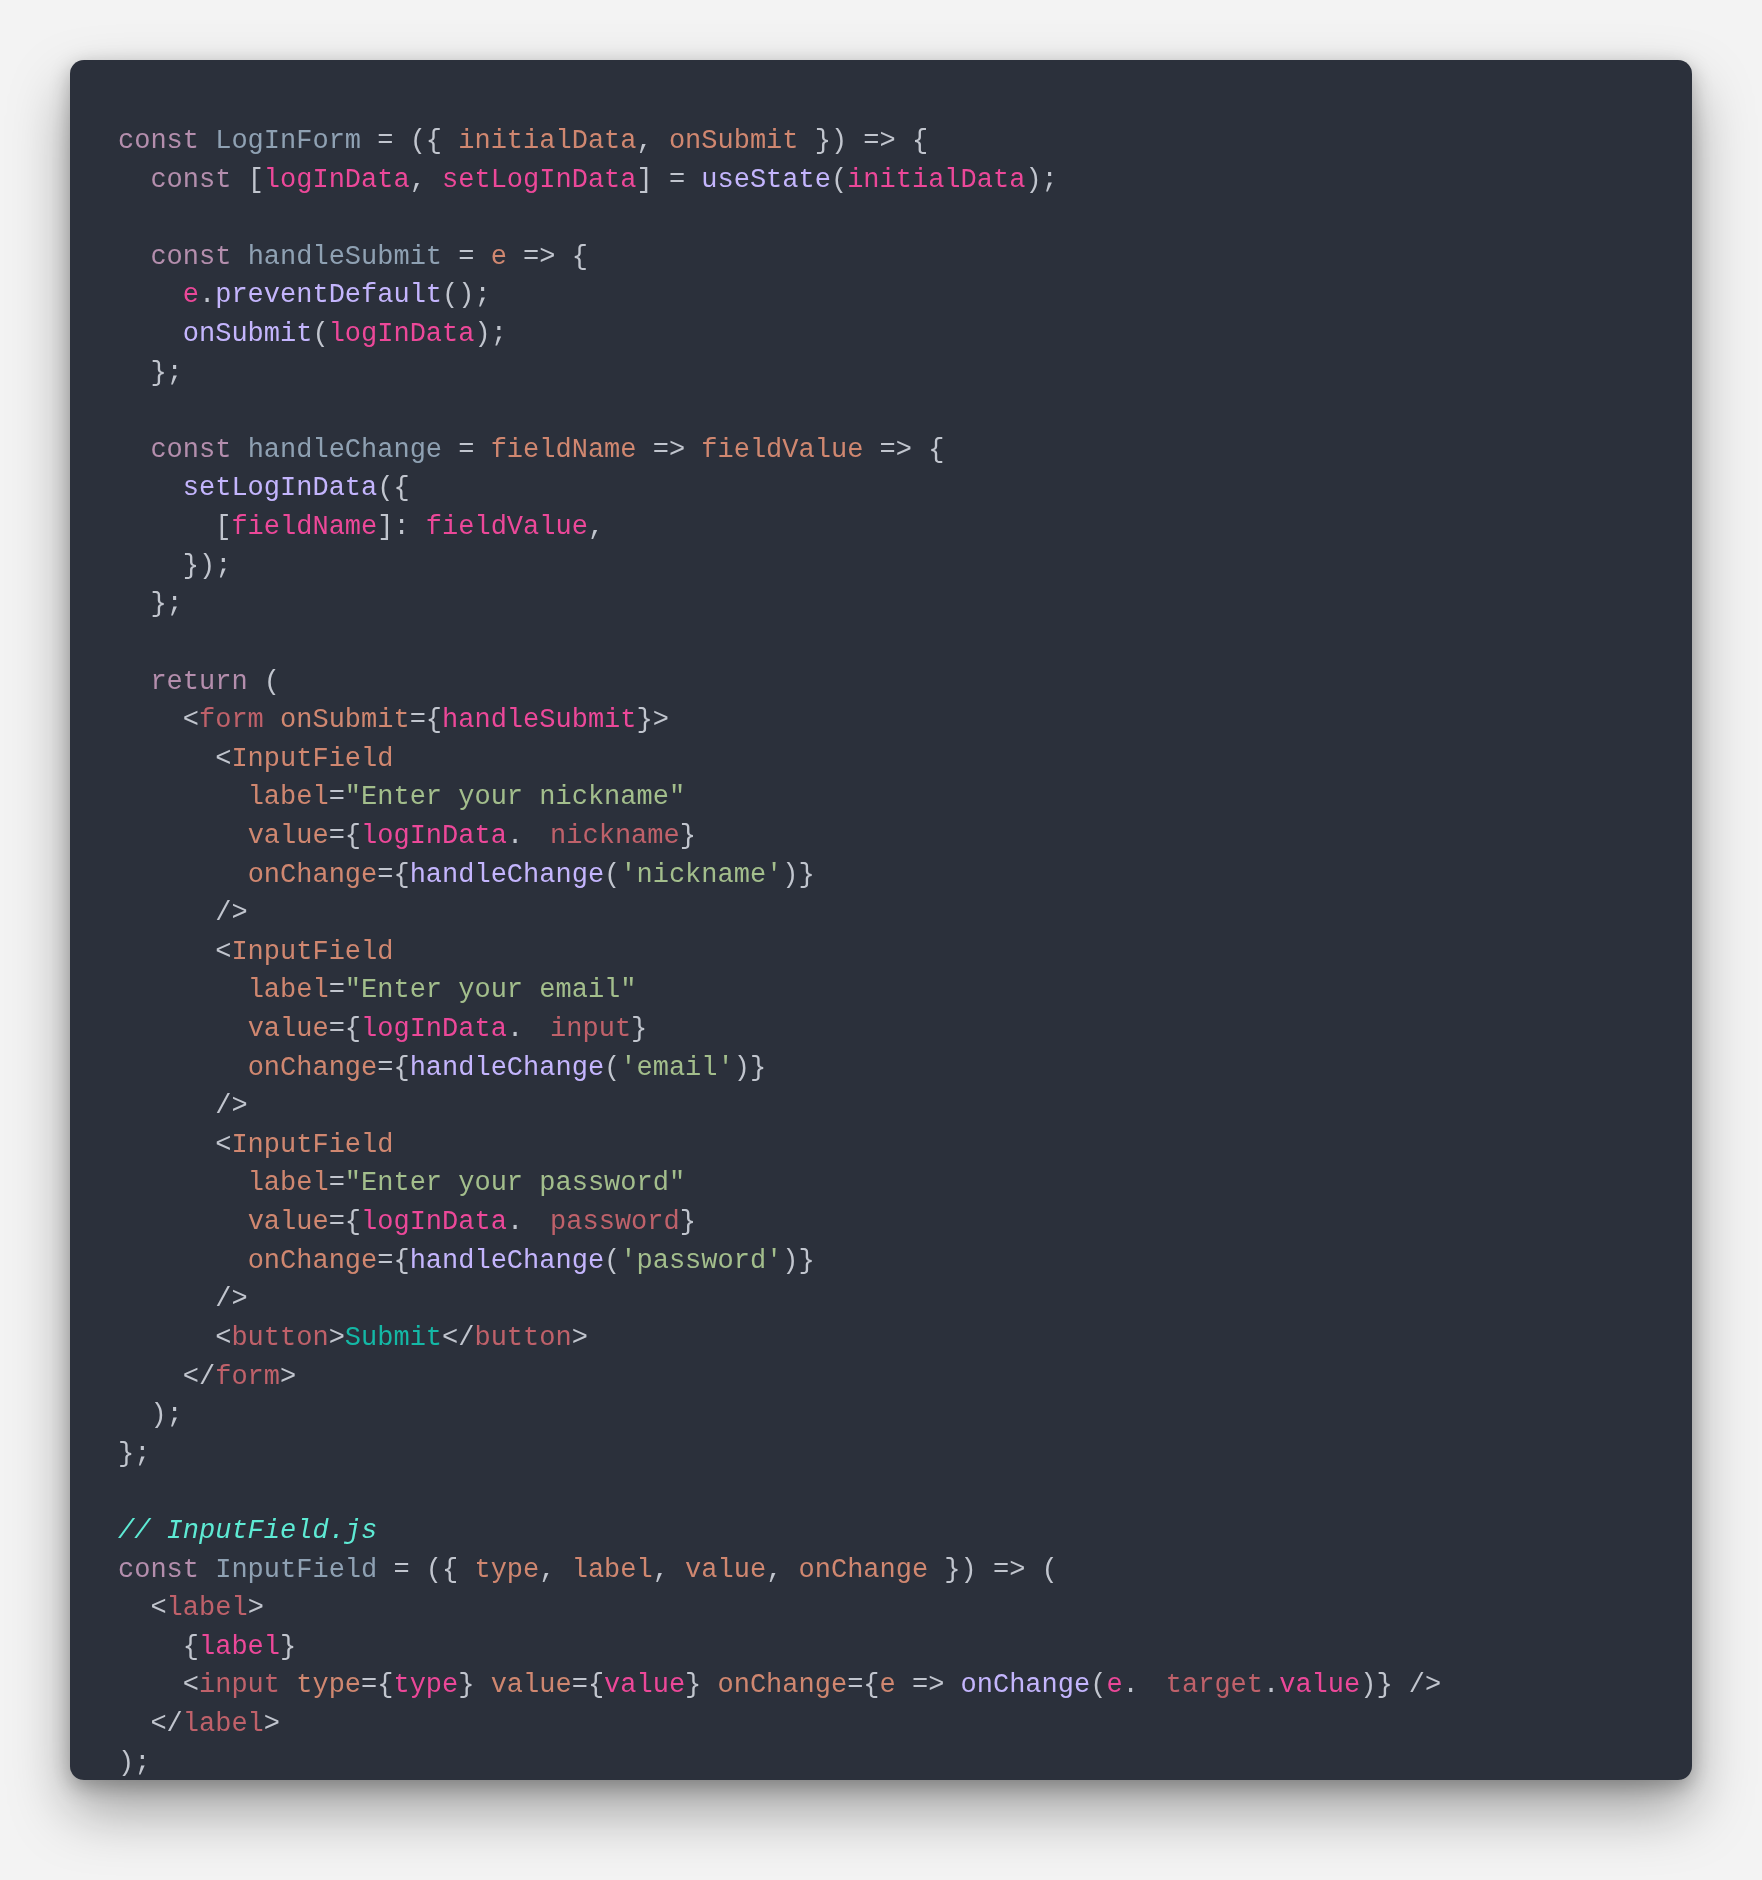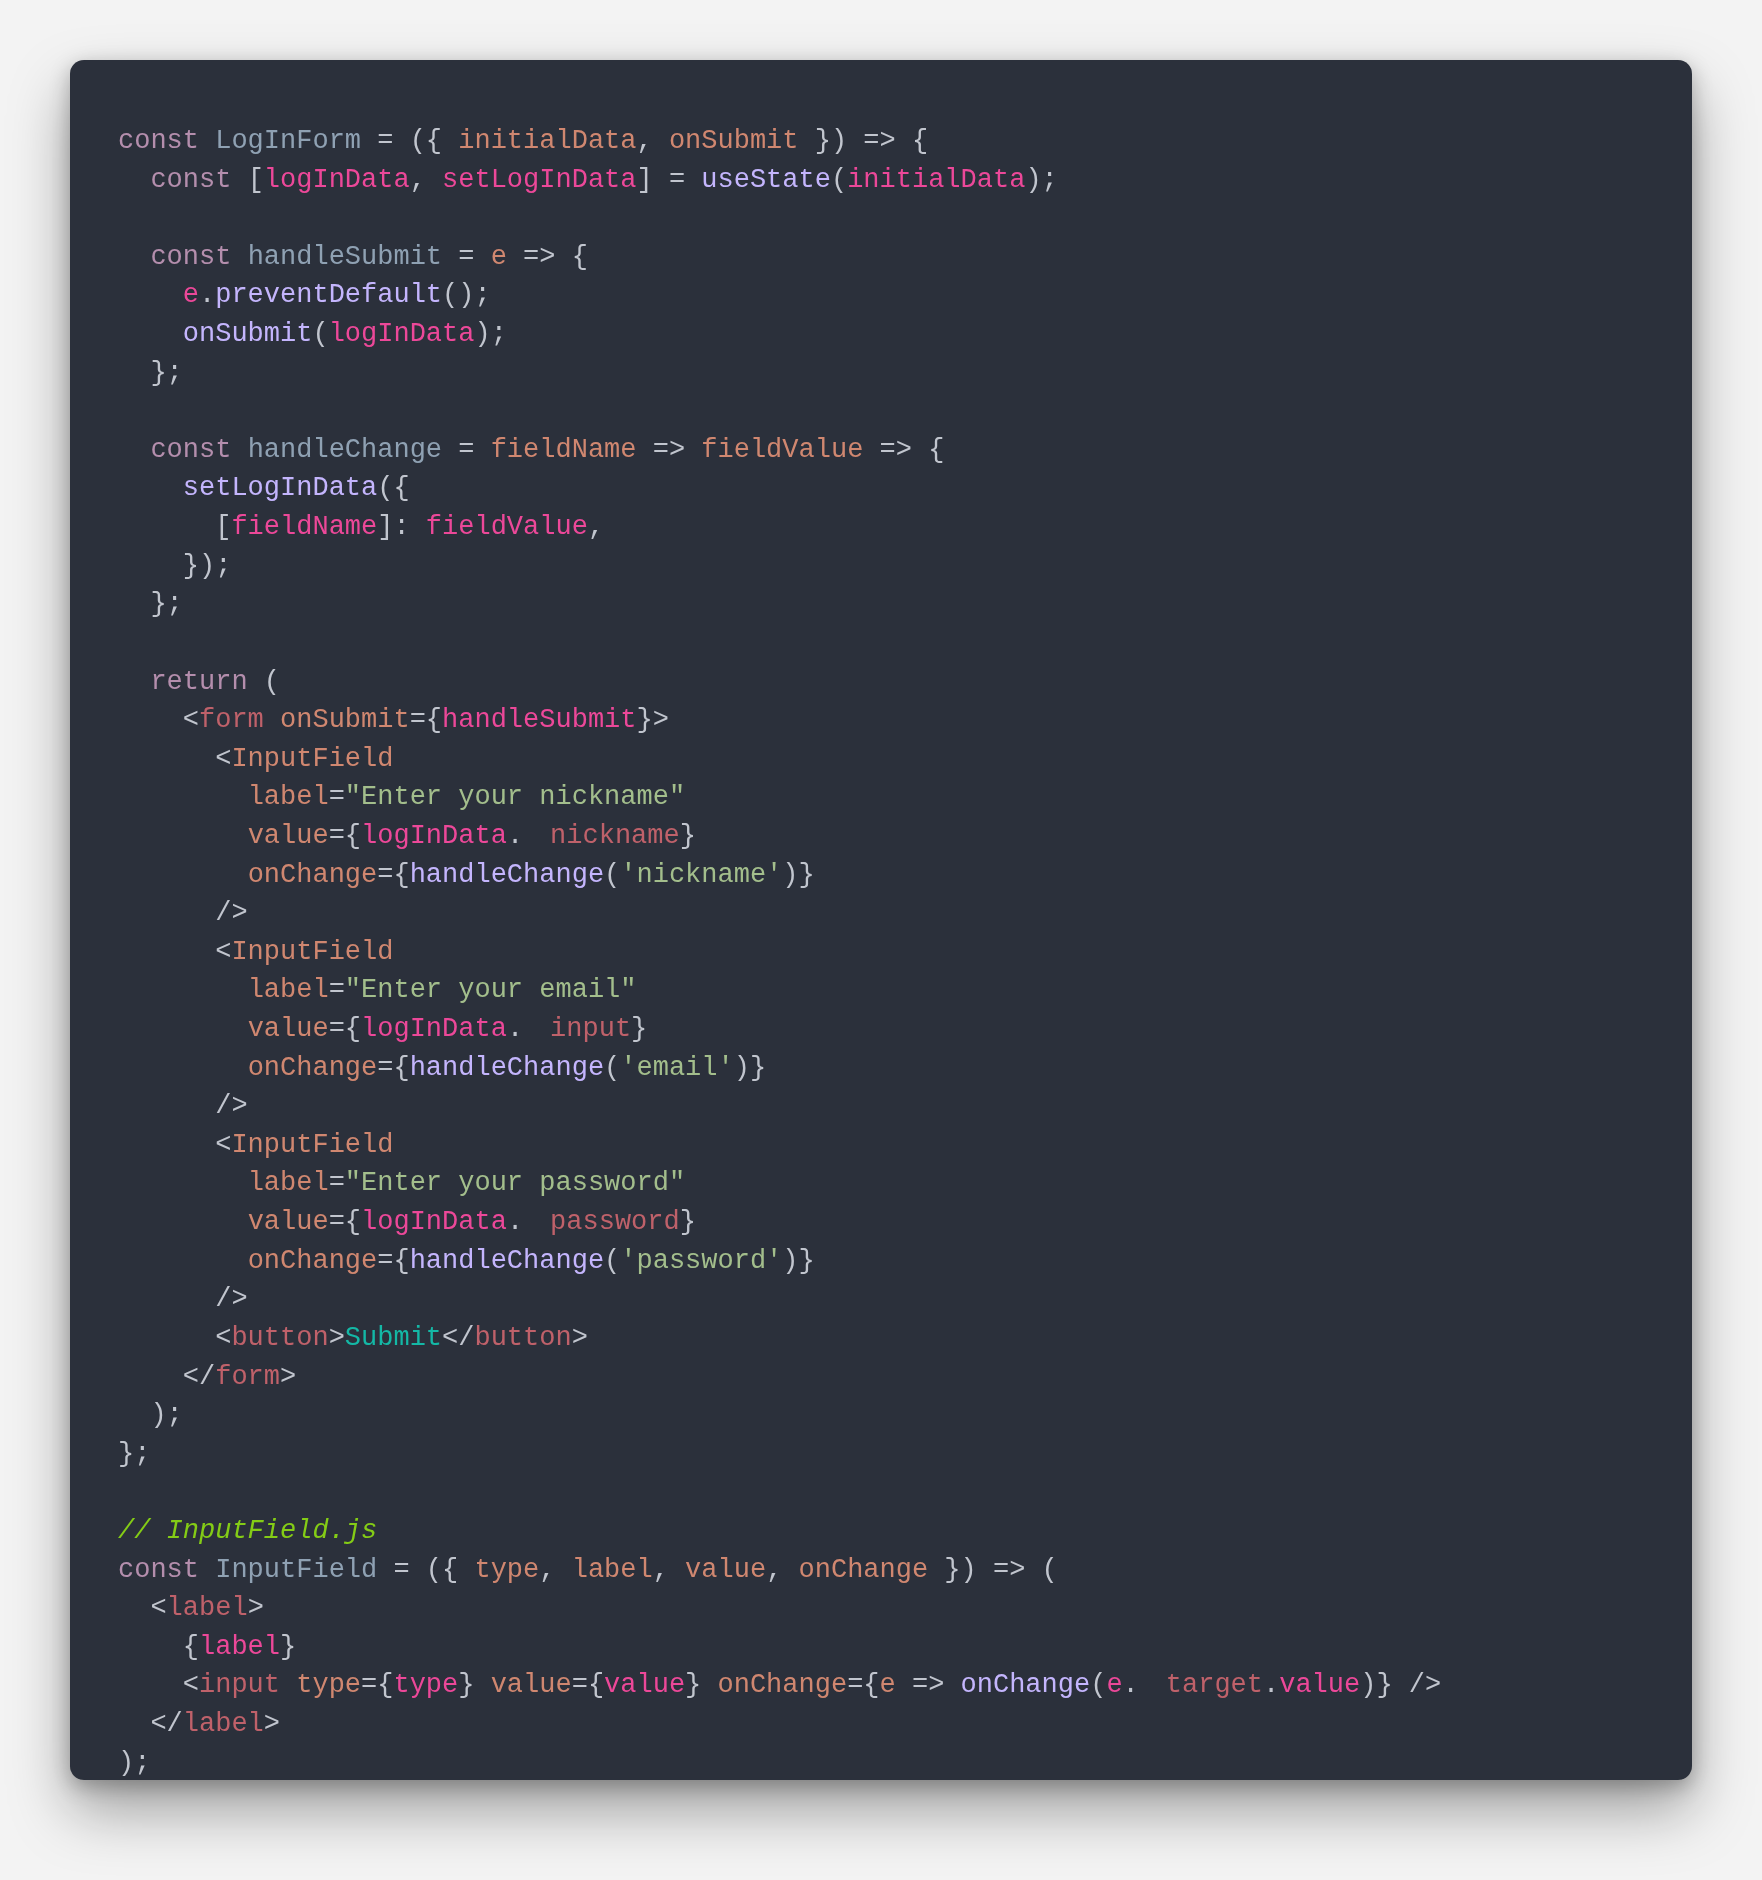--- a/index.html
+++ b/index.html
@@ -45,21 +45,21 @@
   .prm  { color: #d08770; }  
   .op   { color: #c1c5ce; }  
   .arw  { color: #c1c5ce; }  
   .pun  { color: #c1c5ce; }
   .str  { color: #a3be8c; }  
   .tag  { color: #bf616a; }  
   .tagp { color: #c1c5ce; }  
   .attr { color: #d08770; }  
   .prop { color: #bf616a; margin-left: 27px; }  
   .blue { color: #c4b5fd; text-align: center; }  
-  .cmt  { color: #84cc16; font-style: italic; } 
+  .cmt  { color: #5eead4; font-style: italic; } 
   .txt  { color: #14b8a6; }  
 </style>
 </head>
 <body>
 
 <div class="stage">
   <div class="code-card">
 <pre class="code"><span><span class="kw">const</span><span> </span><span class="fn">LogInForm</span><span class="op"> = </span><span class="pun">(</span><span class="pun">{ </span><span class="prm">initialData</span><span class="pun">, </span><span class="prm">onSubmit</span><span class="pun"> }</span><span class="pun">)</span><span class="arw"> =&gt; </span><span class="pun">{</span></span>
 <span><span>  </span><span class="kw">const</span><span> </span><span class="pun">[</span><span class="id">logInData</span><span class="pun">, </span><span class="id">setLogInData</span><span class="pun">]</span><span class="op"> = </span><span class="blue">useState</span><span class="pun">(</span><span class="id">initialData</span><span class="pun">)</span><span class="pun">;</span></span>
 

